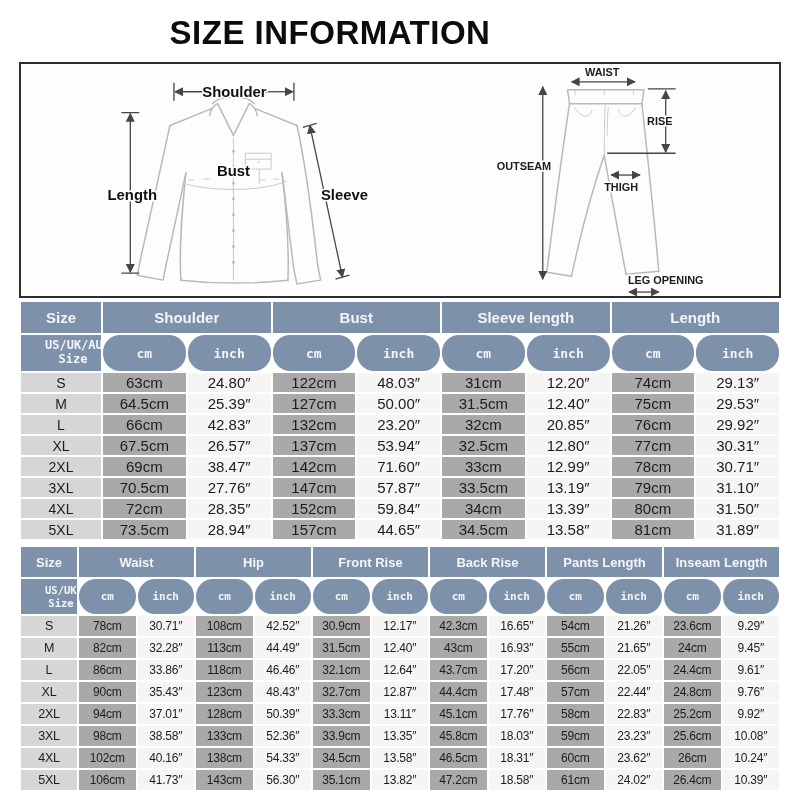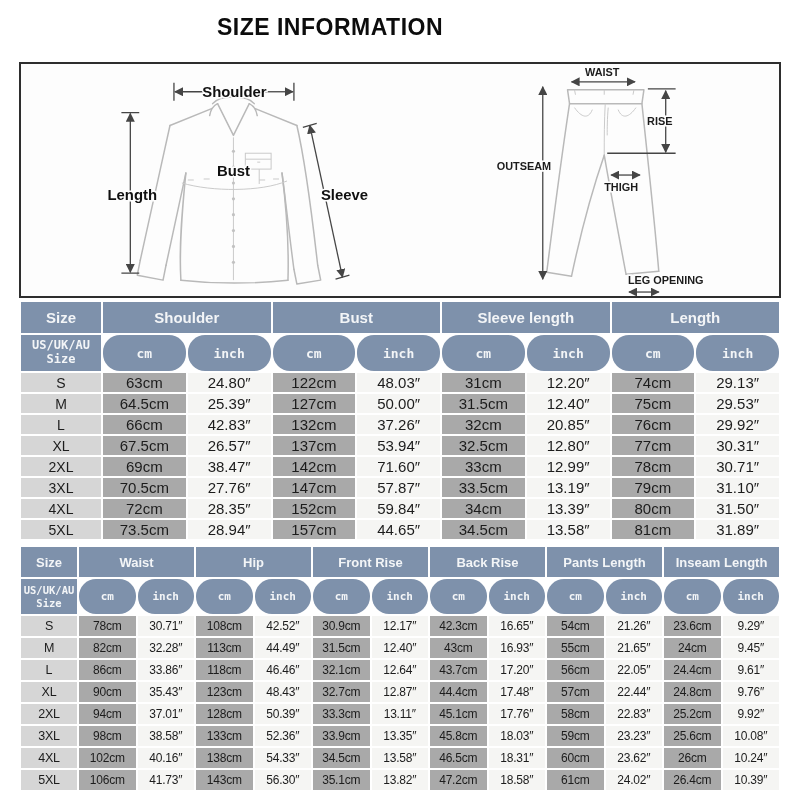--- a/index.html
+++ b/index.html
@@ -2,21 +2,21 @@
 <html><head>
 <meta charset="utf-8">
 <style>
   html,body{margin:0;padding:0;}
   body{
     width:800px;height:800px;position:relative;background:#ffffff;
     font-family:"Liberation Sans",sans-serif;overflow:hidden;
   }
   .title{
     position:absolute;left:0;top:14px;width:660px;text-align:center;
-    font-size:23px;font-weight:bold;letter-spacing:.5px;color:#0c0c0c;
+    font-size:33px;font-weight:bold;letter-spacing:.5px;color:#0c0c0c;
   }
   .diagram-box{
     position:absolute;left:19px;top:62px;width:758px;height:232px;
     border:2px solid #2e2e2e;background:#fdfdfd;
   }
   svg text{font-family:"Liberation Sans",sans-serif;}
   .shirt-label{font-size:15px;font-weight:bold;fill:#101010;paint-order:stroke;stroke:#fdfdfd;stroke-width:3px;}
   .pants-label{font-size:11px;font-weight:bold;fill:#1c1c1c;paint-order:stroke;stroke:#fdfdfd;stroke-width:3px;}
   .garment{fill:none;stroke:#b9b9b9;stroke-width:1.5;stroke-linejoin:round;stroke-linecap:round;}
   .garment-light{fill:none;stroke:#c9c9c9;stroke-width:1;}
@@ -25,21 +25,21 @@
     position:absolute;left:19px;width:762px;
     border-collapse:separate;border-spacing:2px;table-layout:fixed;background:#fff;
   }
   #shirt-size-table{top:300px;}
   #pants-size-table{top:545px;}
   th,td{text-align:center;vertical-align:middle;padding:0;overflow:hidden;white-space:nowrap;color:#1c1c1c;}
   th{background:#7e91ab;color:#f3f5f7;font-weight:bold;margin-top:8px;}
   .h-group{font-size:15px;height:31px;}
   .h-size,.h-unit{font-family:"DejaVu Sans Mono",monospace;}
   .h-unit{font-size:13px;height:36px;border-radius:17px;}
-  .h-size{font-size:12px;line-height:1.15;white-space:normal;}
+  .h-size{font-size:12px;line-height:1.15;white-space:normal;padding-left:24px;}
   td{font-size:15px;height:19px;}
   .c-size{background:#d6d6d6;font-size:14px;}
   .c-cm{background:#a9a9a9;}
   .c-inch{background:#f5f5f3;}
   #pants-size-table .h-group{font-size:13px;height:30px;}
   #pants-size-table .h-unit{font-size:11px;height:35px;}
   #pants-size-table .h-size{font-size:10.5px;}
   #pants-size-table td{font-size:12px;height:20px;letter-spacing:-.2px;}
   #pants-size-table .c-size{font-size:12.5px;}
 </style>
@@ -201,21 +201,21 @@
         <td class="c-cm">31.5cm</td>
         <td class="c-inch">12.40″</td>
         <td class="c-cm">75cm</td>
         <td class="c-inch">29.53″</td>
       </tr>
       <tr>
         <td class="c-size">L</td>
         <td class="c-cm">66cm</td>
         <td class="c-inch">42.83″</td>
         <td class="c-cm">132cm</td>
-        <td class="c-inch">37.26″</td>
+        <td class="c-inch">23.20″</td>
         <td class="c-cm">32cm</td>
         <td class="c-inch">20.85″</td>
         <td class="c-cm">76cm</td>
         <td class="c-inch">29.92″</td>
       </tr>
       <tr>
         <td class="c-size">XL</td>
         <td class="c-cm">67.5cm</td>
         <td class="c-inch">26.57″</td>
         <td class="c-cm">137cm</td>

